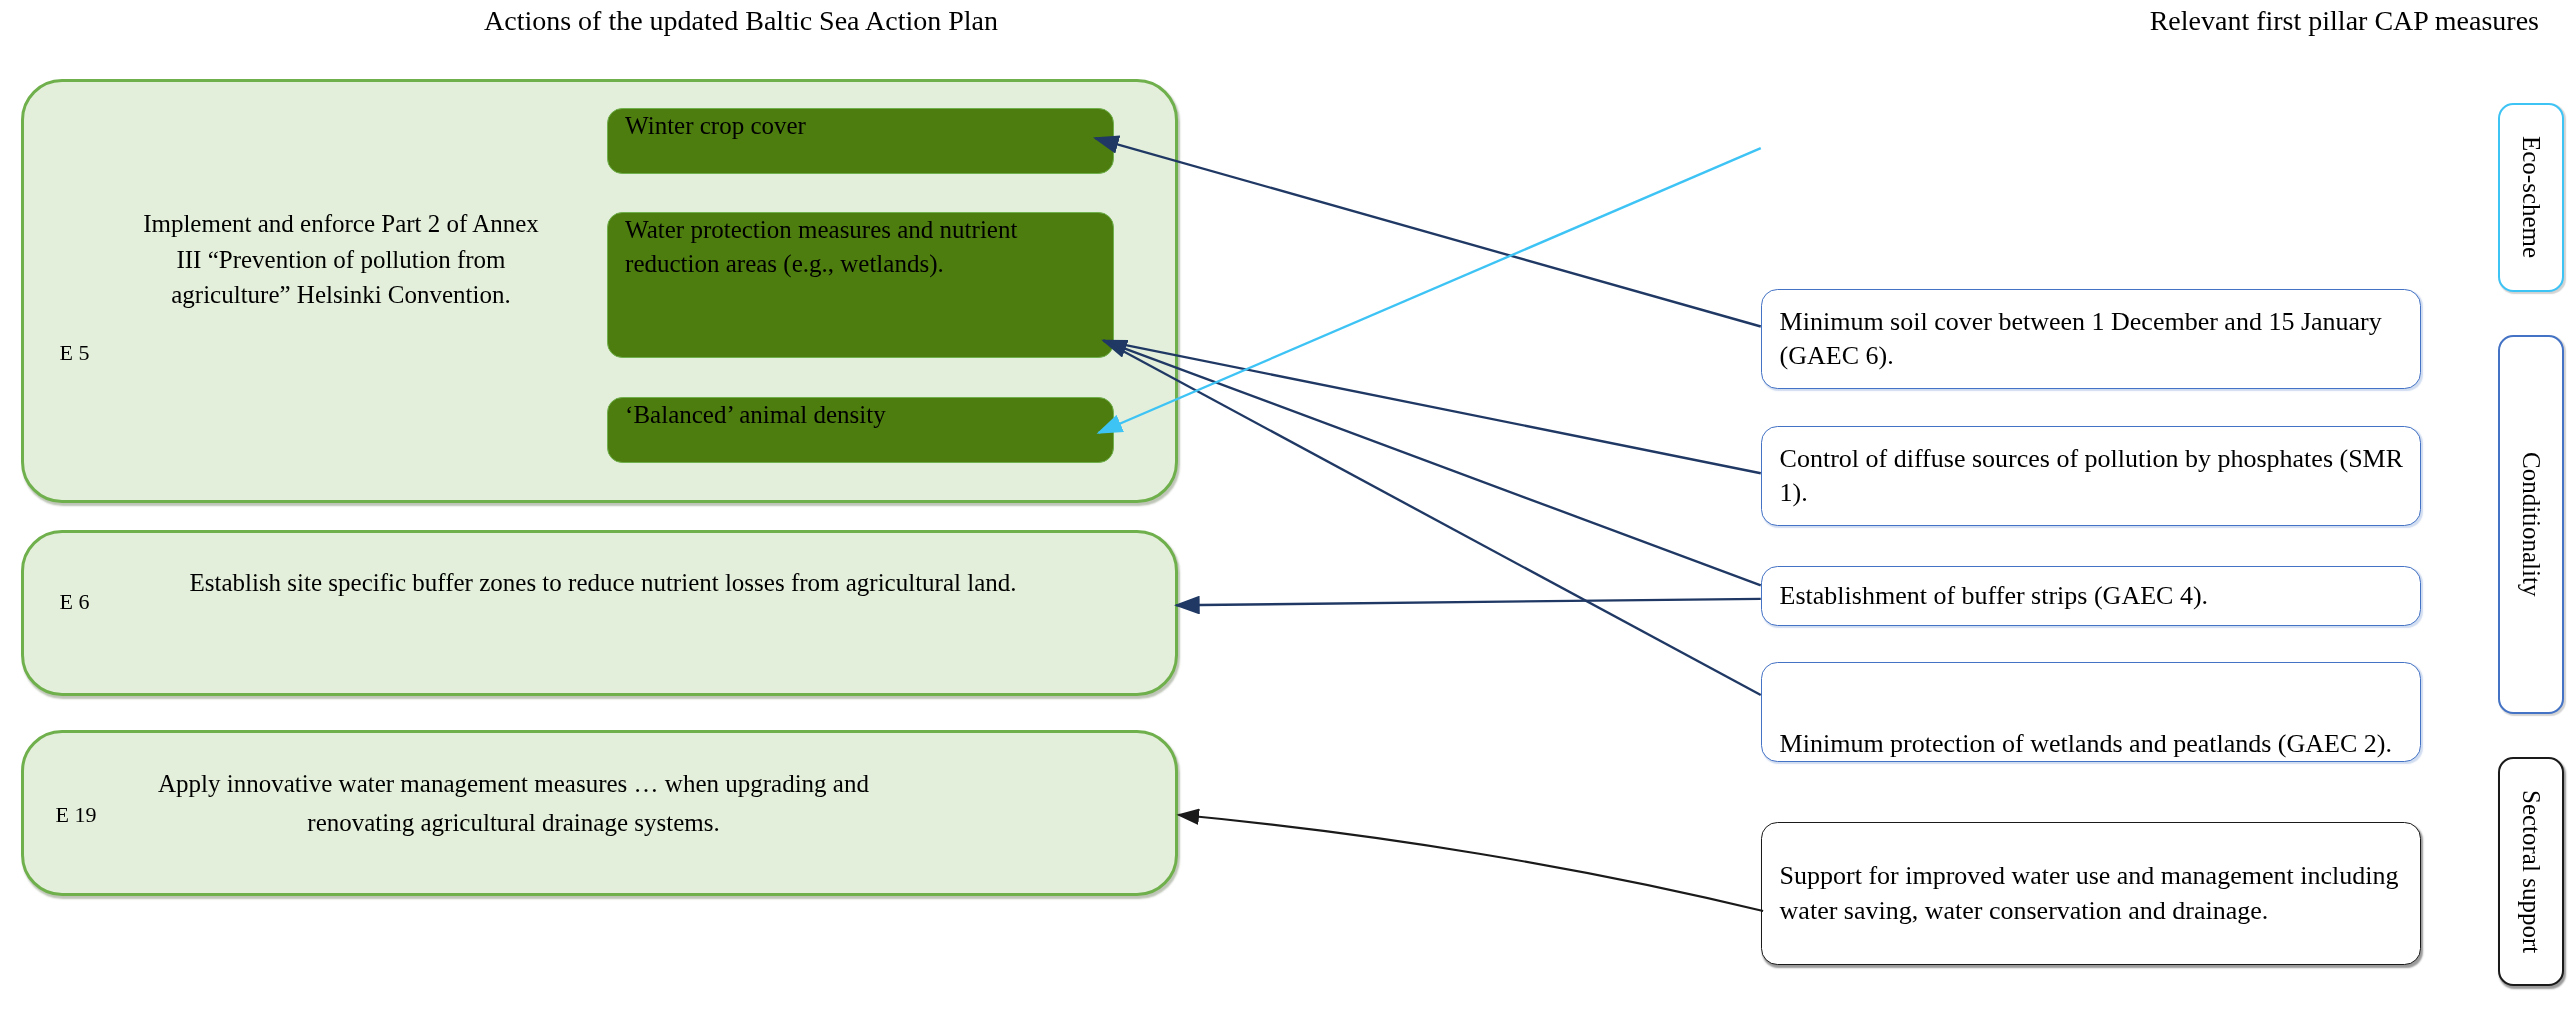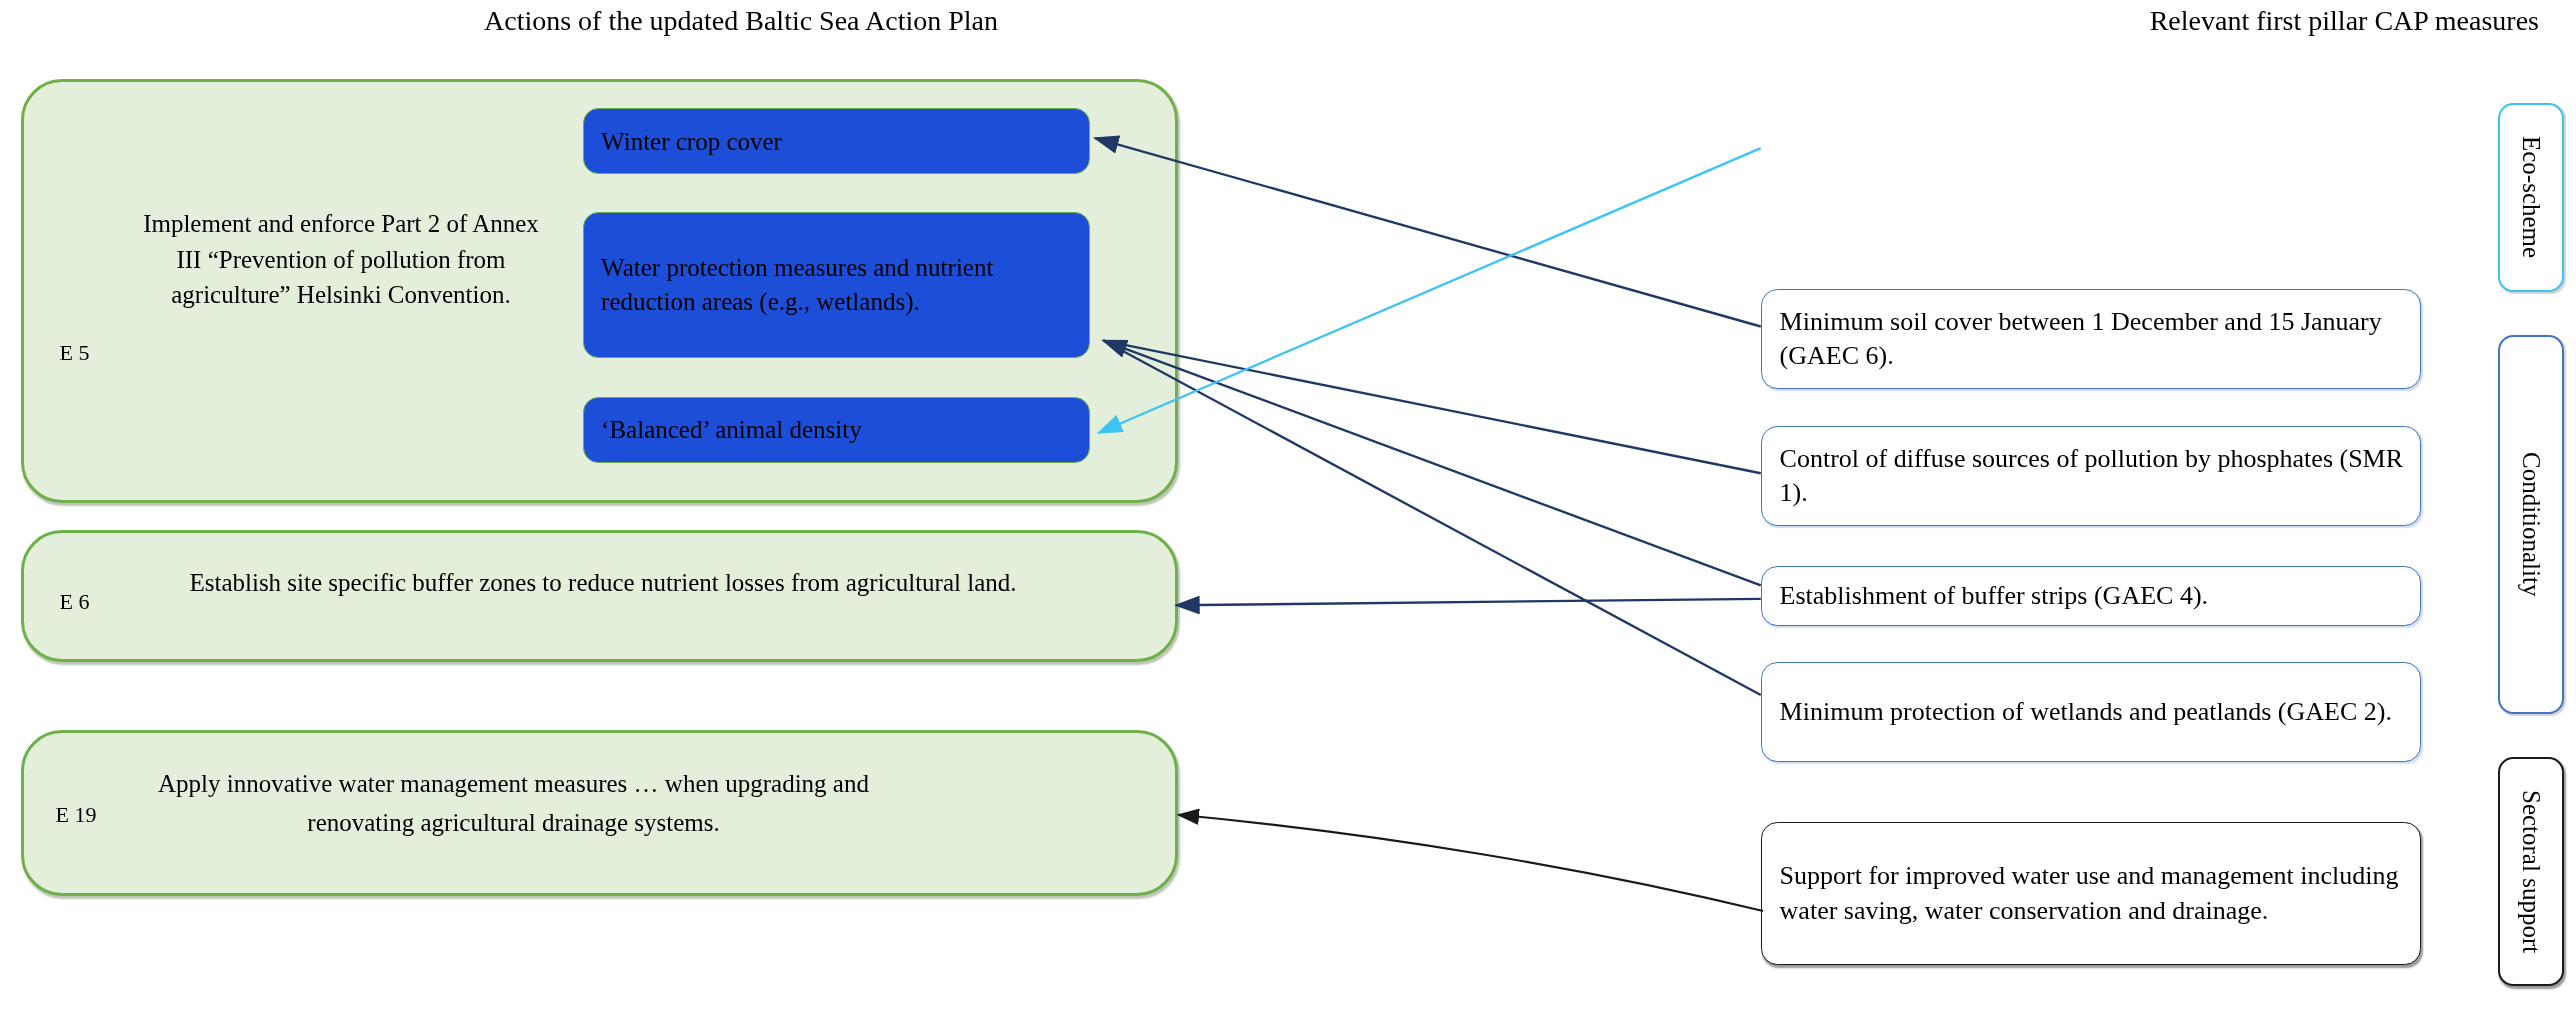--- a/index.html
+++ b/index.html
@@ -15,55 +15,55 @@
   .col-title.right{left:1717px;}
 
   
   .group{
     position:absolute;left:20.5px;width:1157px;background:#e3efda;
     border:3.5px solid #6fb04c;border-radius:41px;
     box-shadow:1.8px 2.3px 1.8px rgba(70,90,50,0.35);
     box-sizing:border-box;
   }
   #group-e5{top:79px;height:424px;}
-  #group-e6{top:530px;height:132px;}
+  #group-e6{top:530px;height:166px;}
   #group-e19{top:730px;height:166px;}
   .gid{position:absolute;font-size:22px;color:#000;white-space:nowrap;}
   #group-e5 .gid{left:36px;top:258px;}
   #group-e6 .gid{left:36px;top:56px;}
   #group-e19 .gid{left:32px;top:69px;}
   .gtext{position:absolute;font-size:25px;line-height:1.42;color:#000;text-align:center;}
   #group-e5 .gtext{left:112px;top:124px;width:411px;}
   #group-e6 .gtext{left:110px;top:30.5px;width:939px;line-height:1.55;}
   #group-e19 .gtext{left:94px;top:32px;width:792px;line-height:1.55;}
 
   
   .sub{
-    position:absolute;left:559px;width:507px;background:#1d4ed8;
+    position:absolute;left:583px;width:507px;background:#4d7c0f;
     border:1.8px solid #6fb04c;border-radius:15.3px;box-sizing:border-box;
-    display:flex;align-items:center;font-size:25px;color:#000;
+    display:flex;align-items:flex-start;font-size:25px;color:#000;
     padding:0 94px 0 17.6px;line-height:1.35;
   }
   #sub-winter{top:26.4px;height:66px;}
   #sub-water{top:130px;height:146px;}
   #sub-balanced{top:315px;height:66px;}
 
   
   .measure{
     position:absolute;left:1761px;width:660px;background:#ffffff;
     border:1.8px solid #4472c4;border-radius:16.4px;box-sizing:border-box;
     display:flex;align-items:center;font-size:26px;line-height:1.32;color:#000;
     padding:0 15.3px 0 17.6px;
     box-shadow:1.2px 1.8px 1.2px rgba(68,114,196,0.25);
   }
   #m1{top:97px;height:106px;}
   #m2{top:289px;height:100px;}
   #m3{top:426px;height:100px;}
   #m4{top:566px;height:60px;}
-  #m5{top:662px;height:100px;}
+  #m5{top:662px;height:100px;align-items:flex-end;}
   #m6{top:822px;height:143px;box-shadow:1.8px 2.3px 1.8px rgba(0,0,0,0.4);}
 
   
   .cat{
     position:absolute;left:2498px;width:66px;background:#ffffff;
     border:2.3px solid #4472c4;border-radius:15.3px;box-sizing:border-box;
     display:flex;align-items:center;justify-content:center;
     box-shadow:1.2px 1.8px 1.2px rgba(0,0,0,0.18);
   }
   .cat span{

